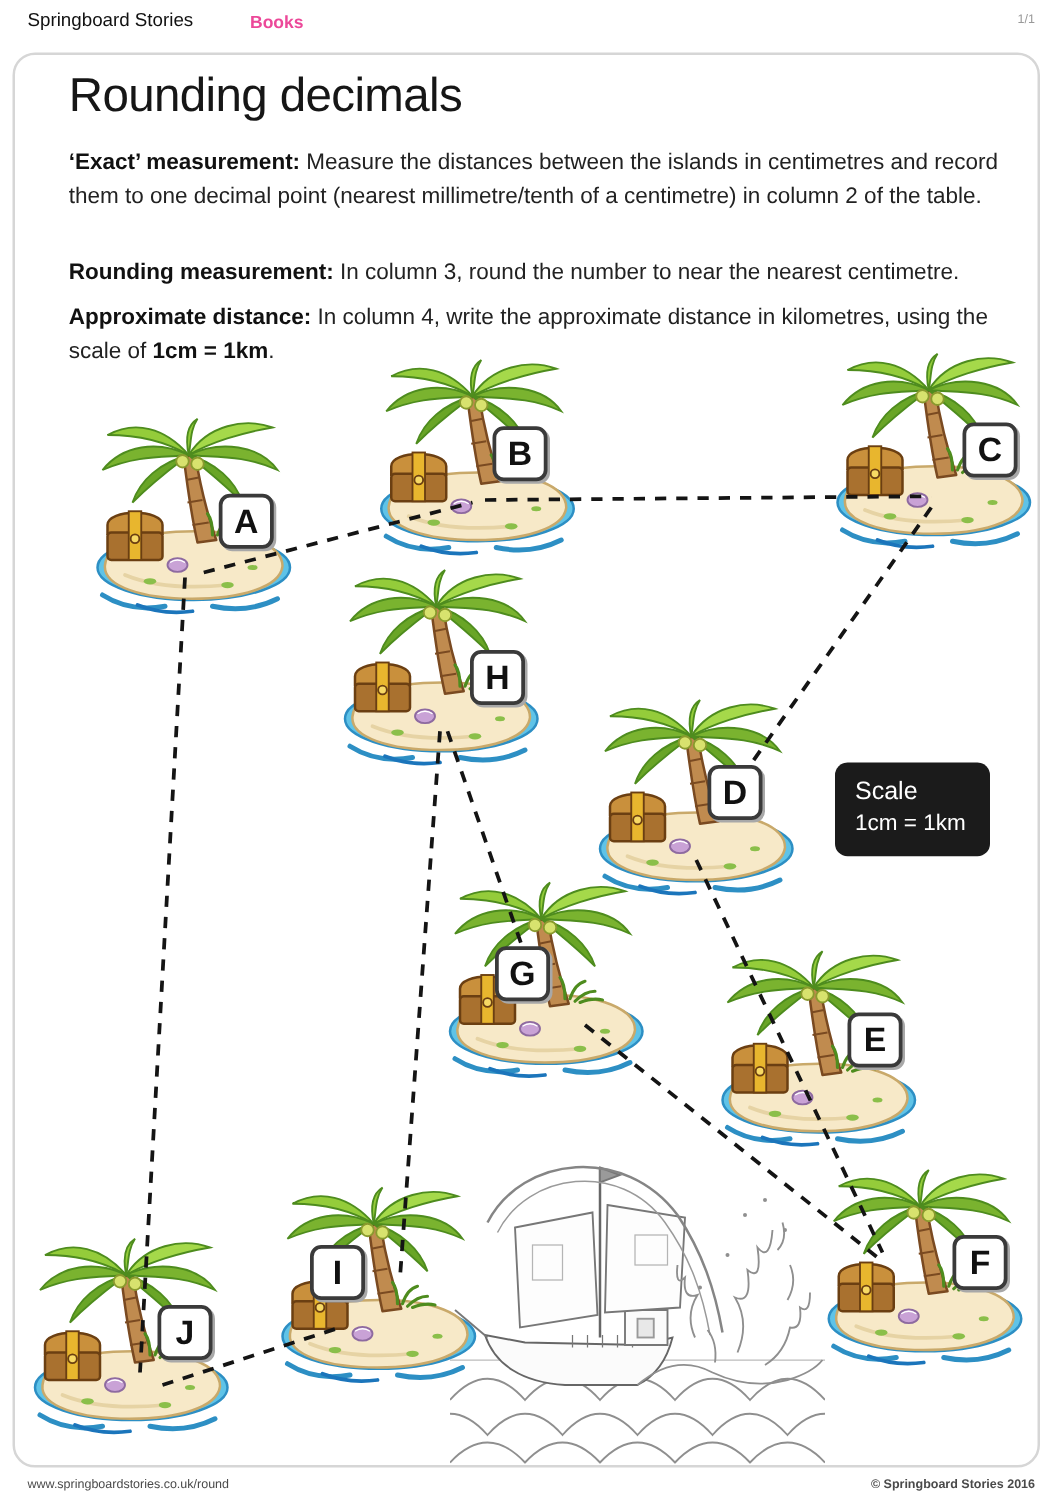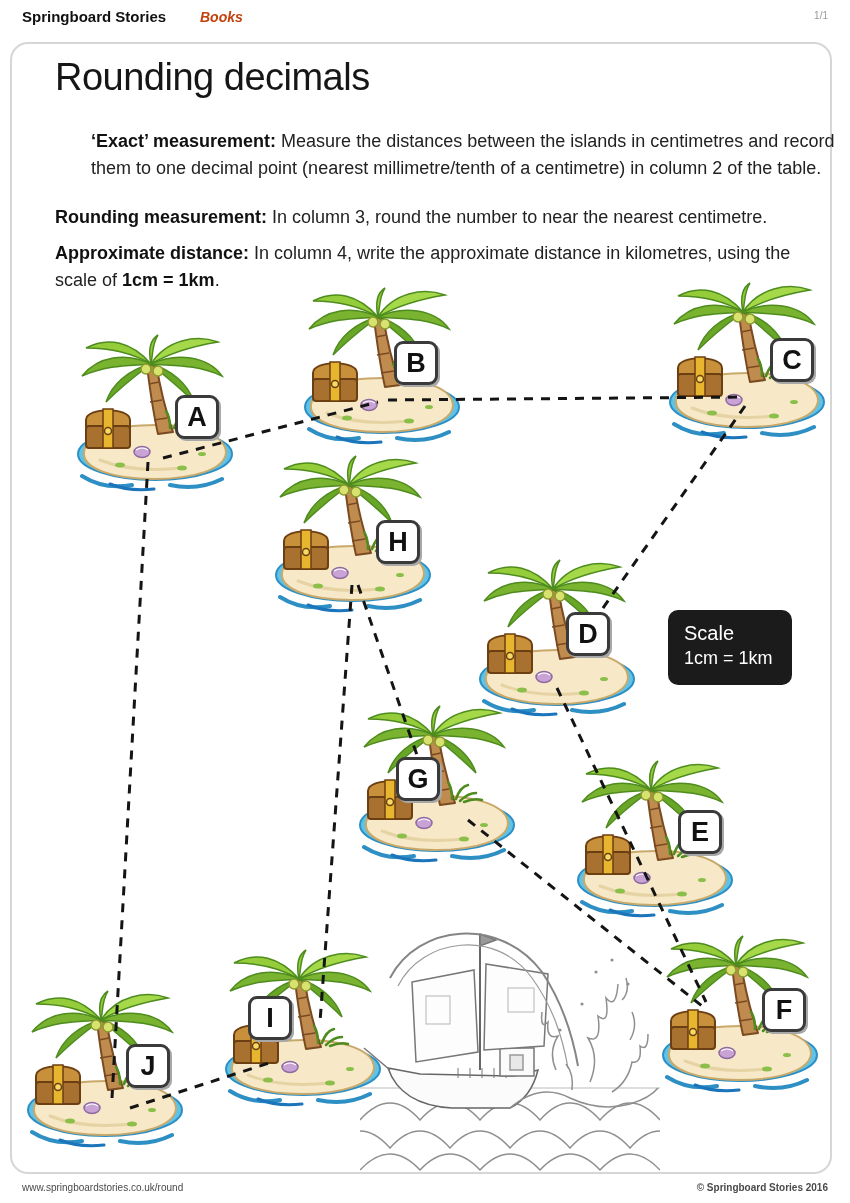--- a/index.html
+++ b/index.html
@@ -1,32 +1,32 @@
 <!DOCTYPE html>
 <html><head>
 <meta charset="utf-8">
 <style>
   html,body{margin:0;padding:0;background:#fff;}
   #page{position:relative;width:850px;height:1203px;background:#ffffff;overflow:hidden;
         font-family:"Liberation Sans","DejaVu Sans",sans-serif;}
 
   
-  .hdr-brand{position:absolute;left:22px;top:8px;font-size:15px;font-weight:700;color:#111;}
-  .hdr-section{position:absolute;left:200px;top:9px;font-size:14px;font-weight:700;color:#c2410c;font-style:italic;}
+  .hdr-brand{position:absolute;left:22px;top:8px;font-size:15px;font-weight:400;color:#111;}
+  .hdr-section{position:absolute;left:200px;top:9px;font-size:14px;font-weight:700;color:#ec4899;}
   .hdr-page{position:absolute;right:22px;top:10px;font-size:10px;color:#999;}
 
   
   .card{position:absolute;left:10px;top:42px;width:818px;height:1128px;
         border:2px solid #d6d6d6;border-radius:18px;background:#fff;}
 
   .title{position:absolute;left:55px;top:56px;font-size:38px;font-weight:500;color:#161616;letter-spacing:-0.5px;}
 
   .instruction{position:absolute;left:55px;width:748px;font-size:18px;line-height:27px;color:#222;margin:0;}
   .instruction b{font-weight:700;color:#111;}
-  #instr-0{top:128px;margin-left:36px;}
+  #instr-0{top:116px;}
   #instr-1{top:204px;}
   #instr-2{top:240px;}
 
   
   #ship-layer{position:absolute;left:360px;top:920px;width:300px;height:252px;z-index:1;}
   #islands-layer{position:absolute;left:0;top:0;width:850px;height:1203px;z-index:2;pointer-events:none;}
   #lines-svg{position:absolute;left:0;top:0;width:850px;height:1203px;z-index:3;pointer-events:none;}
   #labels-layer{position:absolute;left:0;top:0;width:850px;height:1203px;z-index:4;pointer-events:none;}
 
   .island{position:absolute;width:170px;height:160px;}

